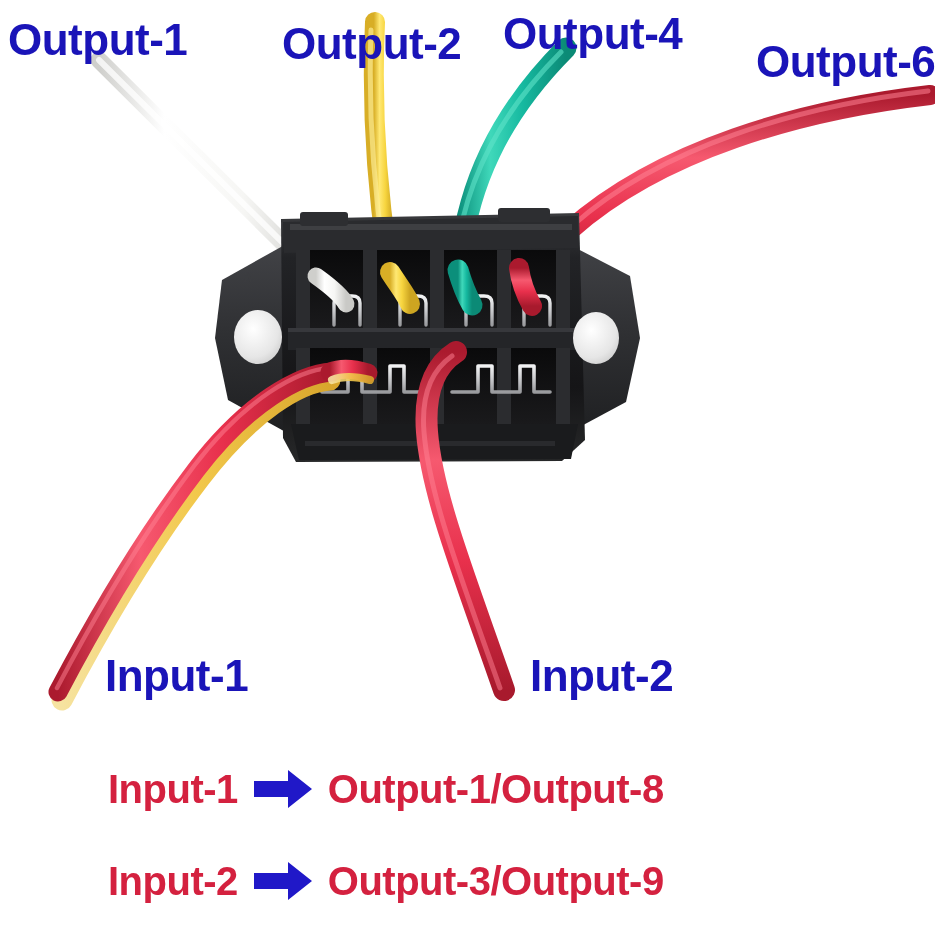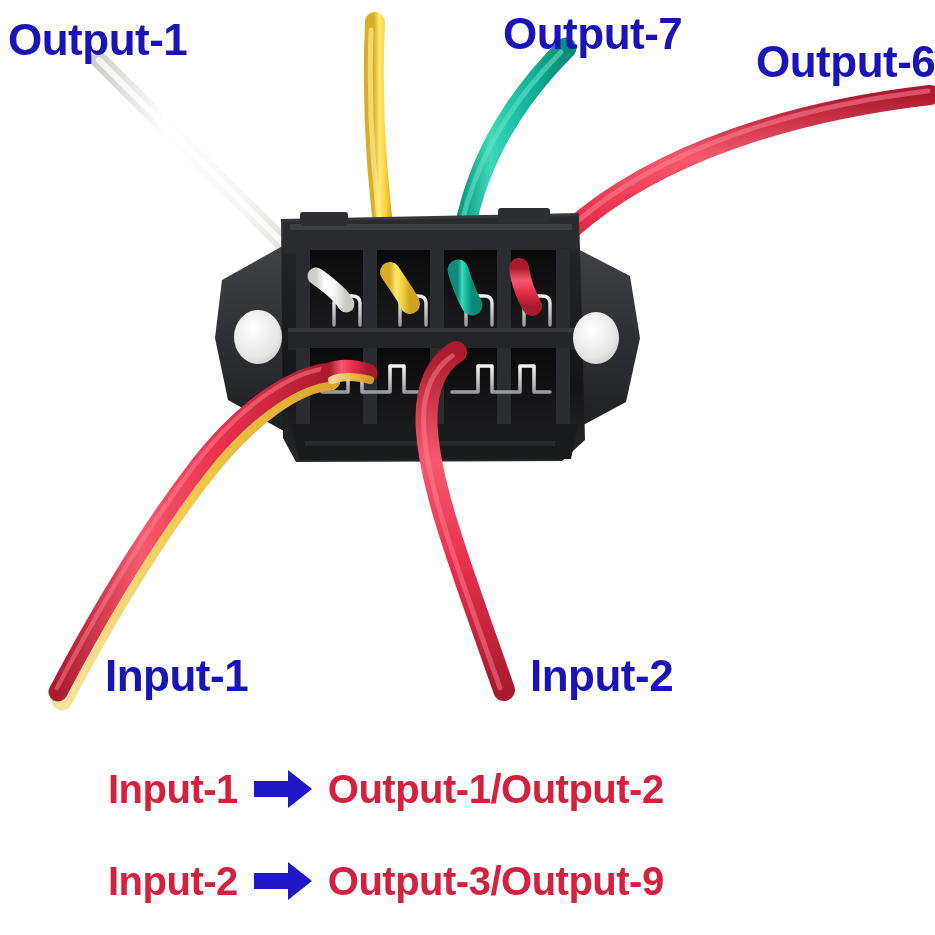--- a/index.html
+++ b/index.html
@@ -219,33 +219,34 @@
 
       <path d="M 368 373 C 352 368, 340 368, 330 372" stroke="url(#gRed)" stroke-width="19" fill="none" stroke-linecap="round"></path>
       <path d="M 370 380 C 354 376, 342 376, 332 380" stroke="url(#gStripe)" stroke-width="8" fill="none" stroke-linecap="round" opacity="0.9"></path>
 
       <path d="M 456 352 C 434 366, 424 392, 427 432 C 432 496, 466 580, 504 690" stroke="url(#gRedV)" stroke-width="22" fill="none" stroke-linecap="round"></path>
       <path d="M 452 356 C 432 370, 421 394, 424 432 C 429 496, 462 580, 500 688" stroke="#ff8294" stroke-width="5" fill="none" stroke-linecap="round" opacity="0.5"></path>
     </g>
   </svg>
 
   <div class="wire-label" style="left:8px; top:18px;">Output-1</div>
-  <div class="wire-label" style="left:503px; top:12px;">Output-7</div>
+  <div class="wire-label" style="left:282px; top:22px;">Output-2</div>
+  <div class="wire-label" style="left:503px; top:12px;">Output-4</div>
   <div class="wire-label" style="left:756px; top:40px;">Output-6</div>
   <div class="wire-label" style="left:105px; top:654px;">Input-1</div>
   <div class="wire-label" style="left:530px; top:654px;">Input-2</div>
 
   <div class="legend-row" style="left:108px; top:768px;">
     <span class="legend-text">Input-1</span>
     <span class="legend-arrow">
       <svg viewBox="0 0 62 42" width="62" height="42" xmlns="http://www.w3.org/2000/svg">
         <path d="M 2 13 L 36 13 L 36 2 L 60 21 L 36 40 L 36 29 L 2 29 Z" fill="#2018c8"></path>
       </svg>
     </span>
-    <span class="legend-text">Output-1/Output-2</span>
+    <span class="legend-text">Output-1/Output-8</span>
   </div>
 
   <div class="legend-row" style="left:108px; top:860px;">
     <span class="legend-text">Input-2</span>
     <span class="legend-arrow">
       <svg viewBox="0 0 62 42" width="62" height="42" xmlns="http://www.w3.org/2000/svg">
         <path d="M 2 13 L 36 13 L 36 2 L 60 21 L 36 40 L 36 29 L 2 29 Z" fill="#2018c8"></path>
       </svg>
     </span>
     <span class="legend-text">Output-3/Output-9</span>

